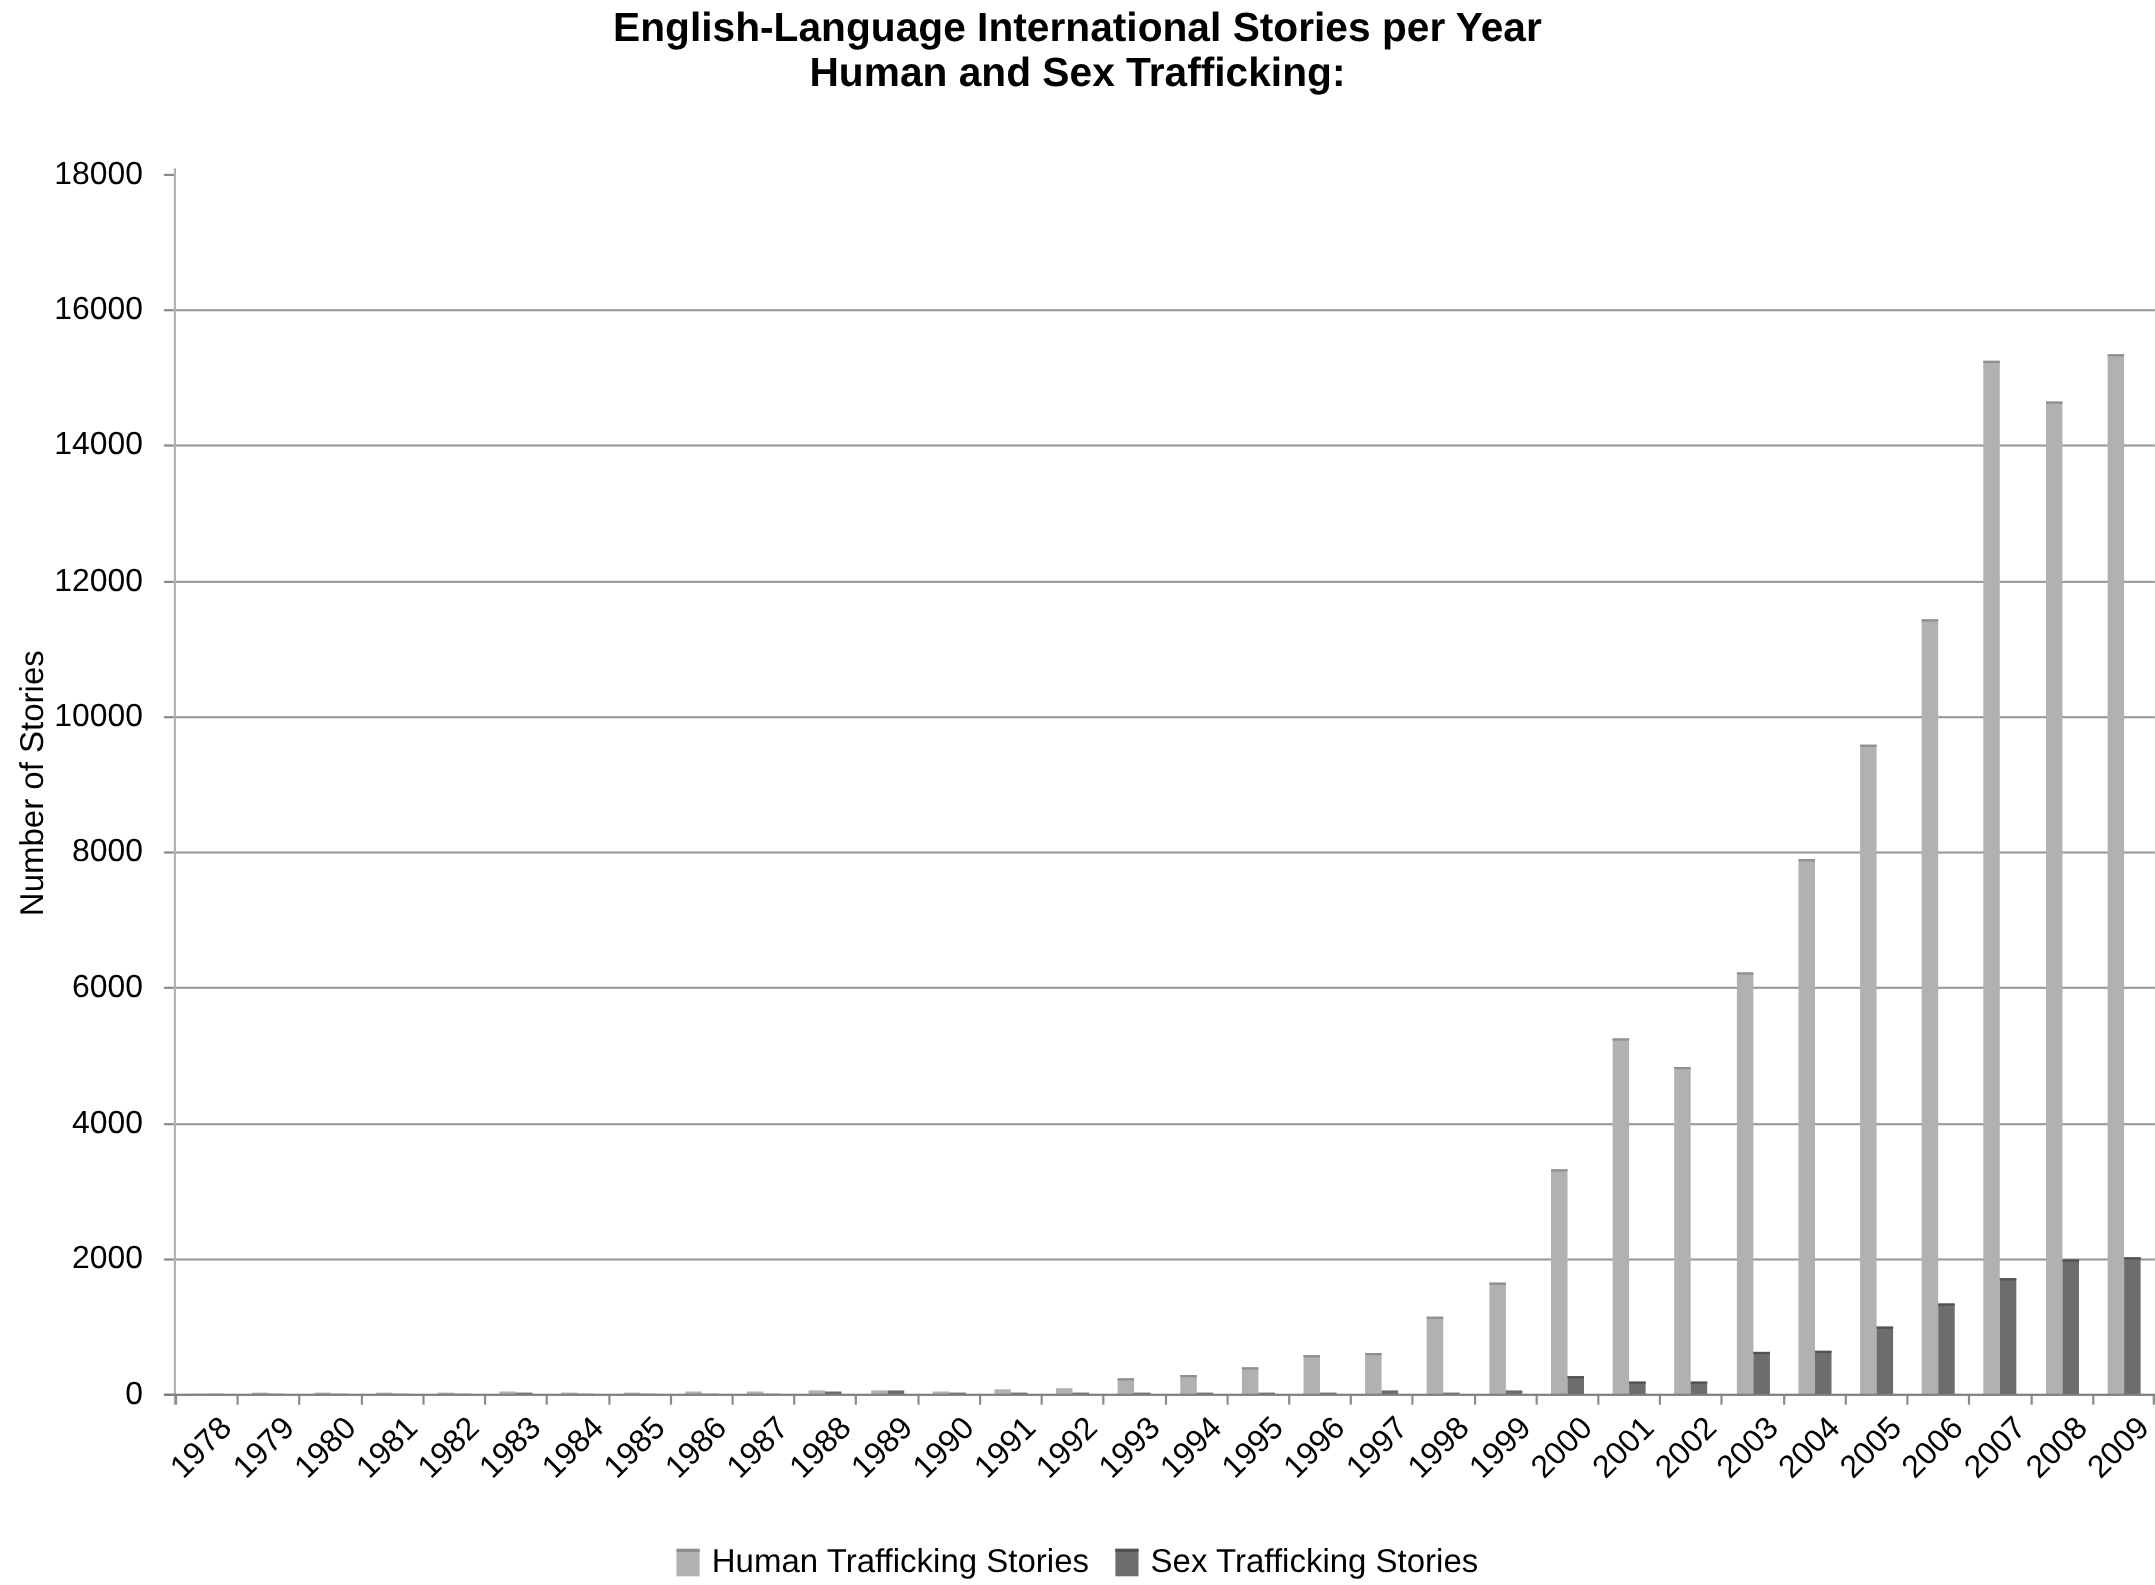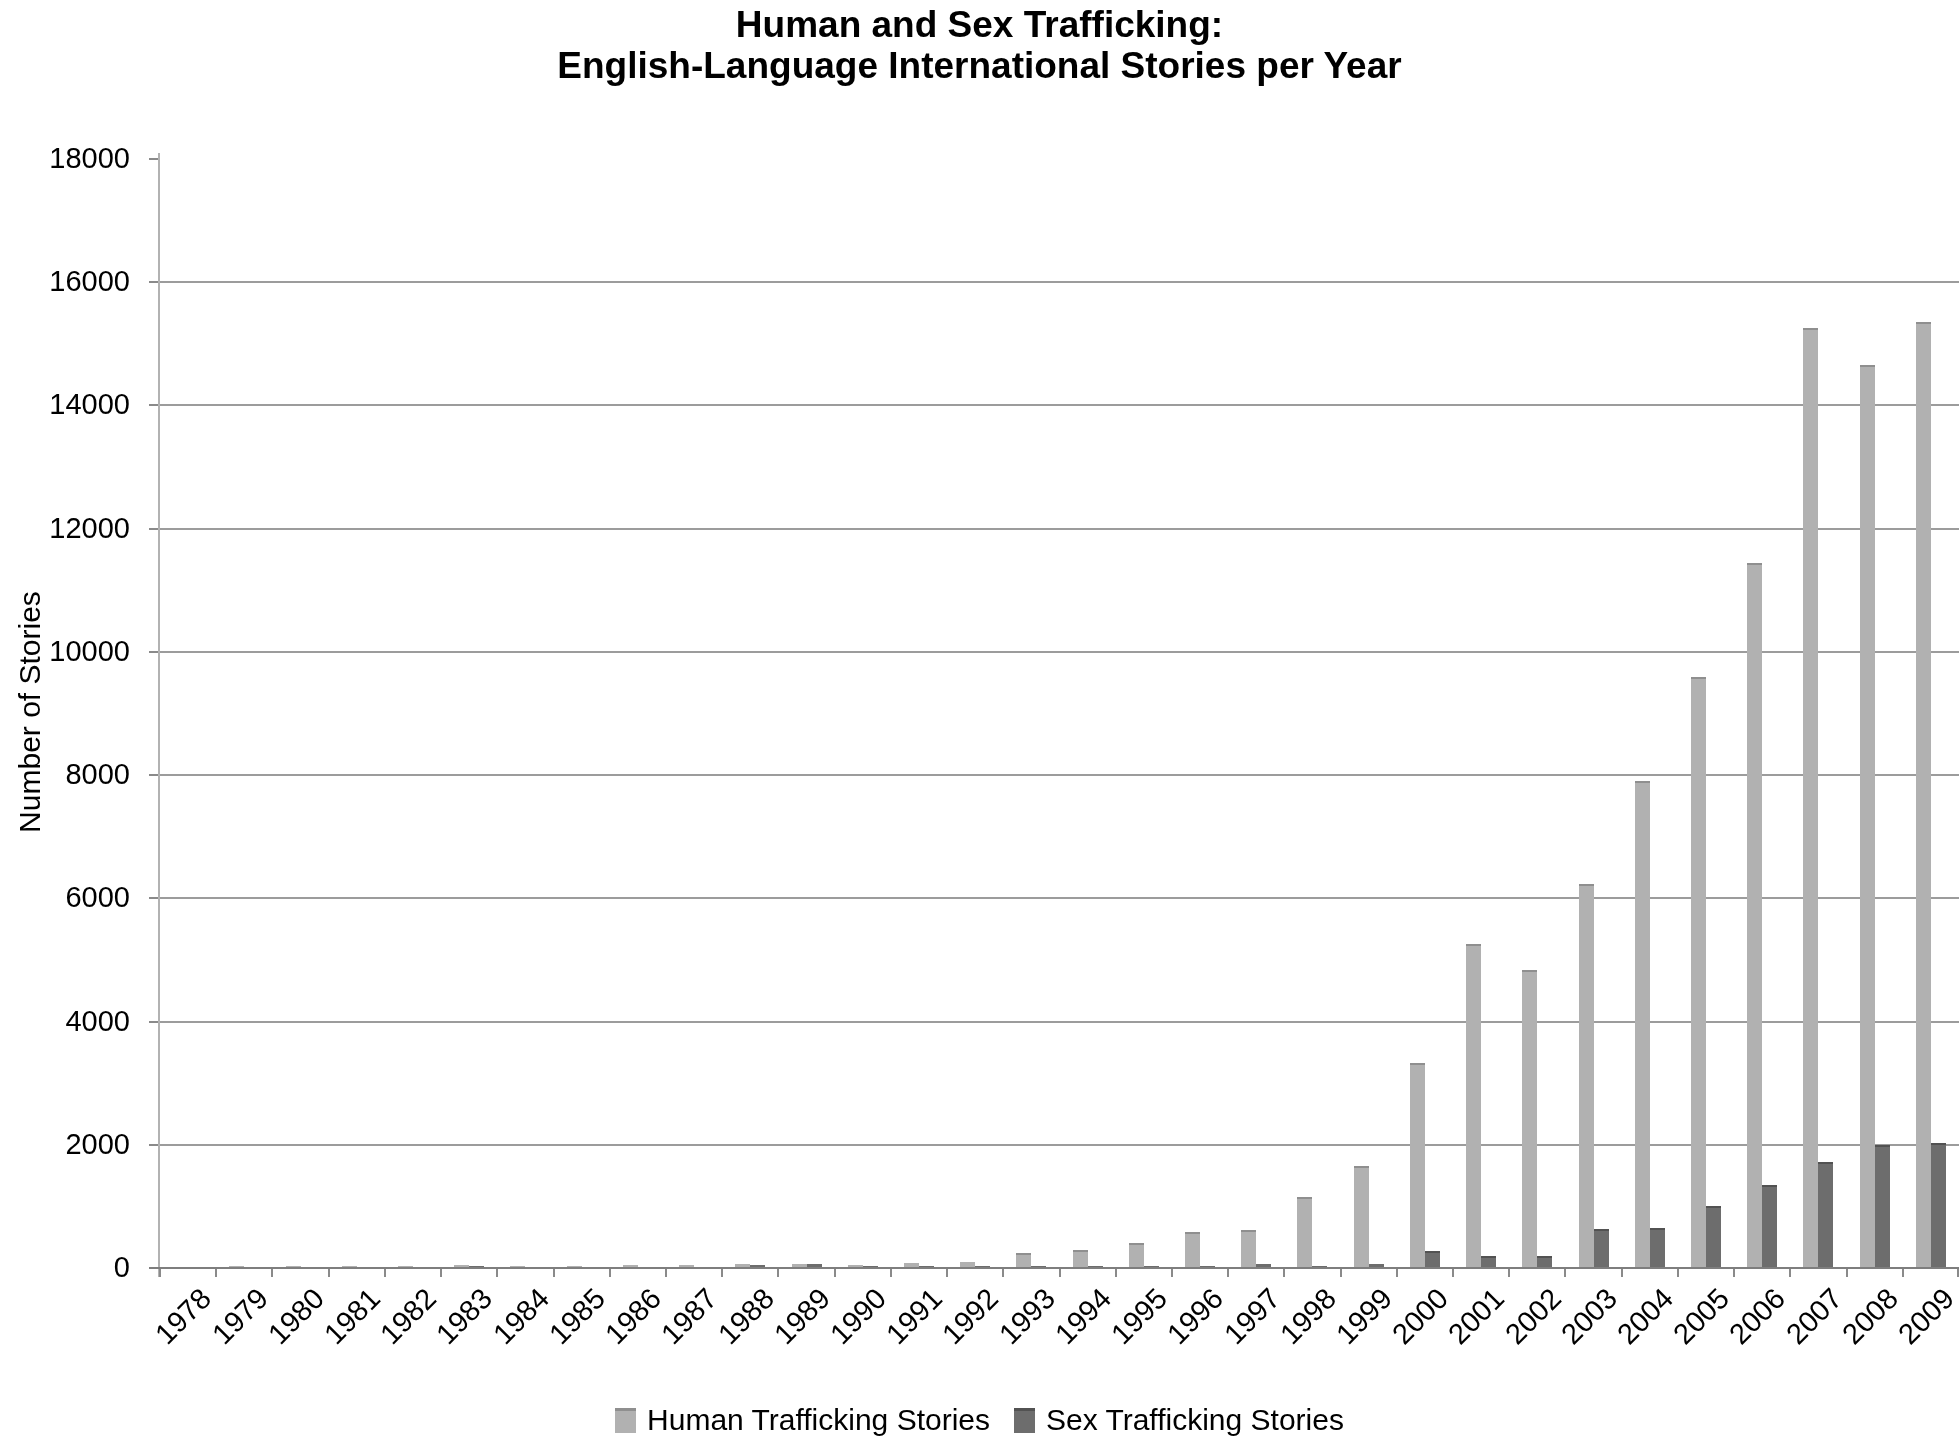--- a/index.html
+++ b/index.html
@@ -26,22 +26,22 @@
           justify-content:center;align-items:center;gap:24px;font-size:30px;}
   .legend-item{display:flex;align-items:center;gap:11px;}
   .swatch{width:21px;height:25px;box-sizing:border-box;}
 </style>
 </head>
 <body>
 
 <div class="stage">
 
   <div class="title">
+    <div>English-Language International Stories per Year</div>
     <div>Human and Sex Trafficking:</div>
-    <div>English-Language International Stories per Year</div>
   </div>
 
   <div class="y-axis-title">Number of Stories</div>
 
   <div class="plot">
     <div class="vaxis"></div>
     <div class="baseline"></div>
     <div class="bars">
         <div class="cell">
           <div class="bar" style="height: 1.5px; background: rgb(177, 177, 177);"></div>

